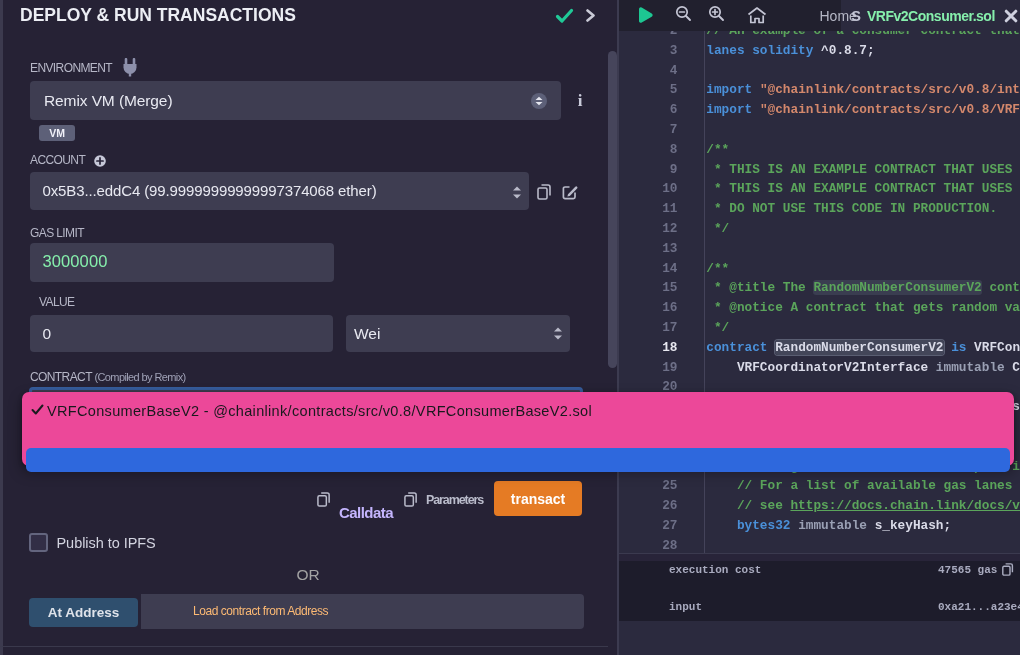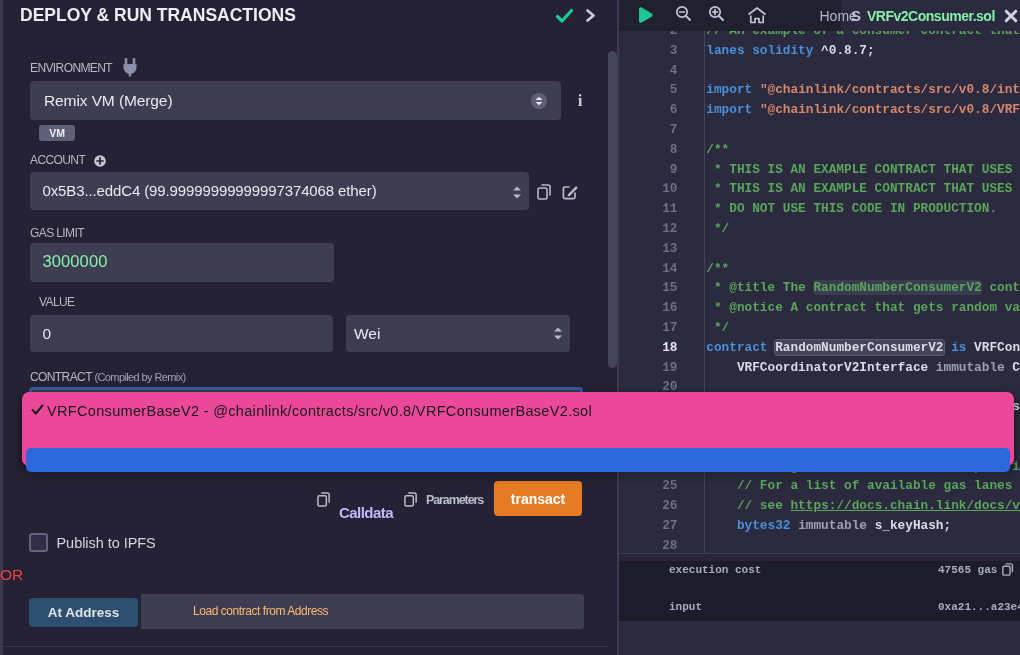--- a/index.html
+++ b/index.html
@@ -34,21 +34,21 @@
   
   #ctrlbl { left:30px; top:369.5px; }
   #ctrsel { left:29px; top:386.5px; width:554px; height:40px; background:#3e3d51; border:3px solid #365c9c; border-radius:4px; }
   
   #calldata { left:339px; top:492.5px; font-size:15px; letter-spacing:-.55px; font-weight:600; color:#c4b5fd;margin-top:11px; }
   #params   { left:426px; top:492.5px; font-size:12.5px; letter-spacing:-1.1px; font-weight:600; color:#babccb; }
   #transact { left:494px; top:481px; width:88px; height:35px; background:#e57b24; border-radius:4px; color:#fff; font-size:14px; font-weight:700; text-align:center; line-height:36px; }
   
   #pubbox { left:29px; top:533px; width:19px; height:19px; border:2px solid #63657e; border-radius:3px; background:#322e46; }
   #publbl { left:56.5px; top:535px; font-size:14.5px; letter-spacing:-.05px; color:#d3d4e0; }
-  #or { left:0px; top:566px; width:616px; font-size:15.5px; font-weight:500; color:#ef4444; }
+  #or { left:0px; top:566px; width:616px; text-align:center; font-size:15.5px; font-weight:500; color:#a3a3a3; }
   #ataddr { left:29px; top:597.8px; width:109px; height:29.5px; background:#2f4f6e; border-radius:4px; color:#dfe3ea; font-size:13.5px; font-weight:700; text-align:center; line-height:29.5px; z-index:3; }
   #addrinp { left:140.5px; top:594px; width:443px; height:35px; background:#3e3d51; border-radius:0 4px 4px 0; }
   #addrtxt { left:153px; top:604px; font-size:12px; letter-spacing:-.45px; color:#fdba74;margin-left:40px; }
   #botline { left:0; top:646px; width:608px; height:0px; border-top:1.5px solid #3a394c; }
   
   #scrollthumb { left:608px; top:51px; width:9px; height:317px; background:#46455b; border-radius:5px; }
   #panborder { left:617px; top:0; width:2px; height:655px; background:#3c3b50; z-index:5; }
   
   #right { left:617px; top:0; width:403px; height:655px; background:#2b2a3e; }
   #editor { left:617px; top:0px; width:403px; height:556px; background:#2b2a3e; overflow:hidden; }

